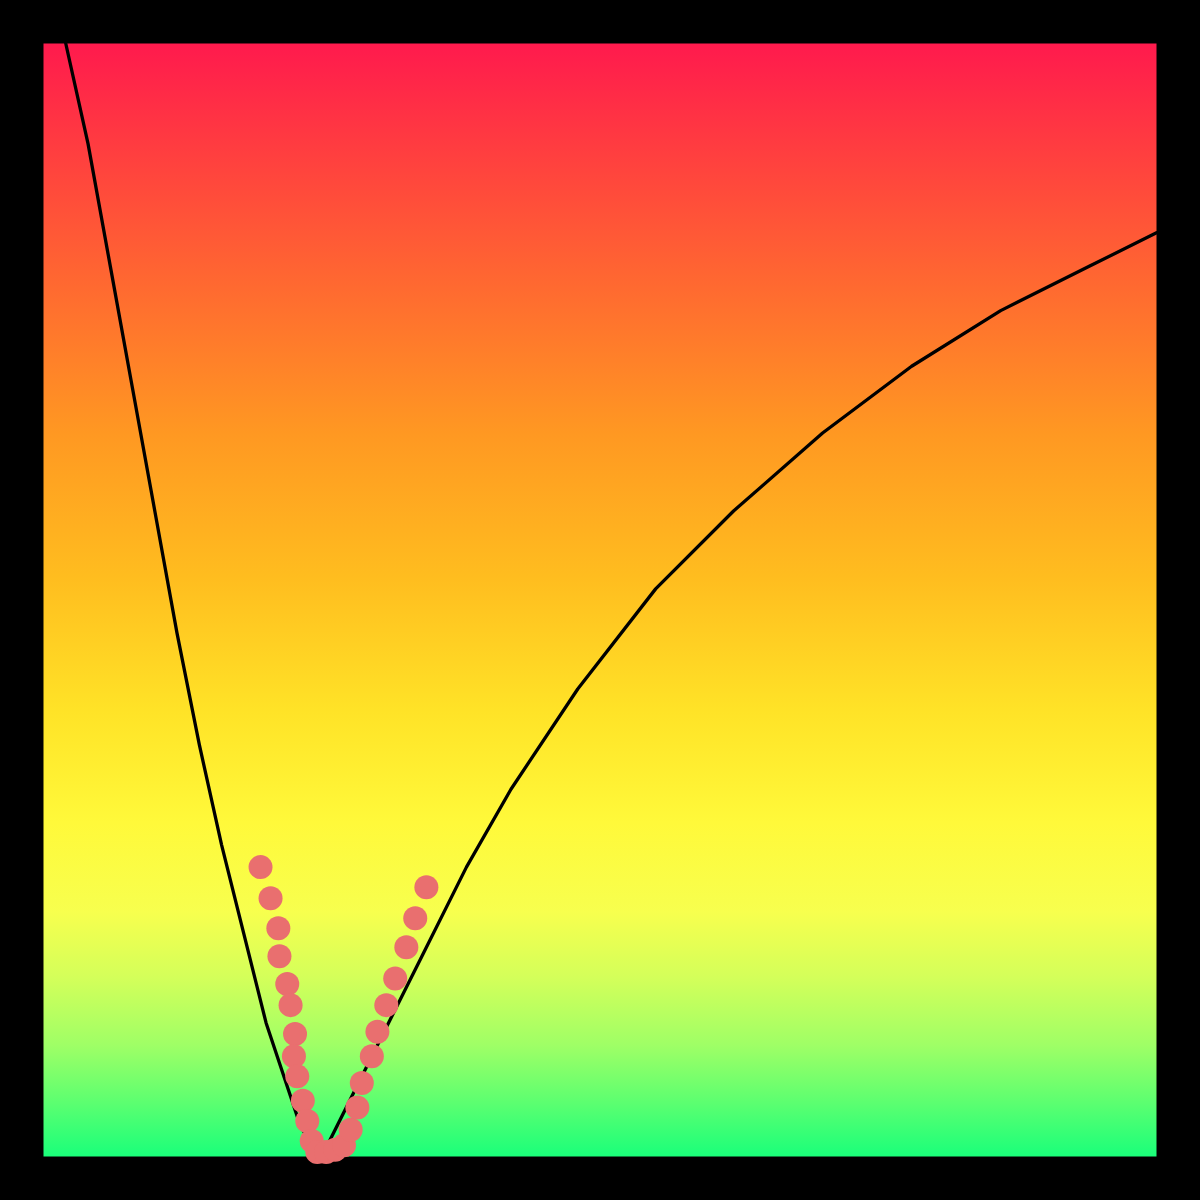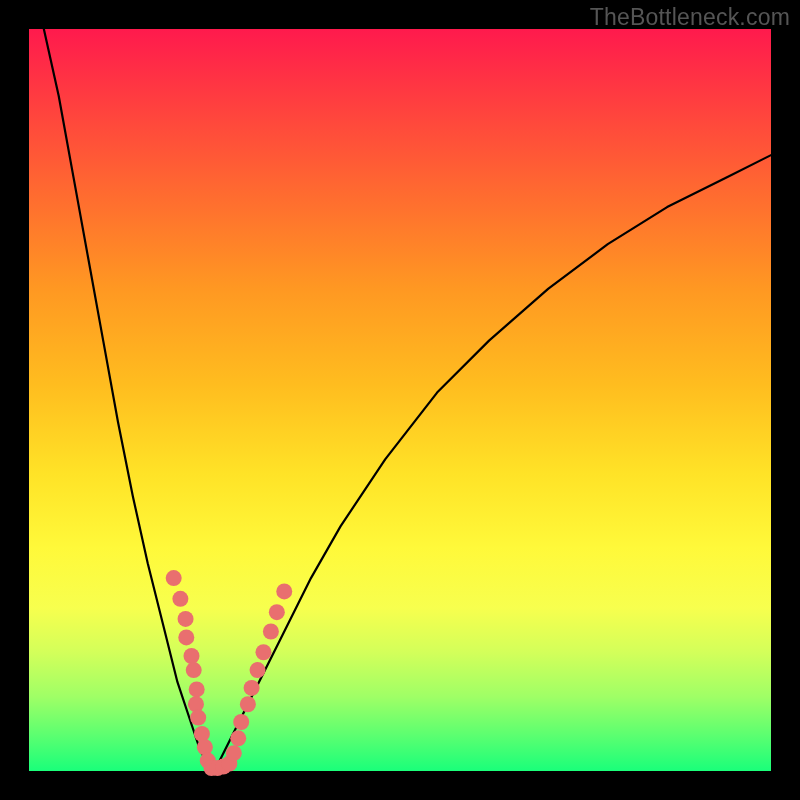--- a/index.html
+++ b/index.html
@@ -94,14 +94,13 @@
         <circle cx="218.89" cy="675.22" r="8" fill="#e96f6f"></circle>
         <circle cx="222.60" cy="658.90" r="8" fill="#e96f6f"></circle>
         <circle cx="228.54" cy="641.09" r="8" fill="#e96f6f"></circle>
         <circle cx="234.47" cy="623.28" r="8" fill="#e96f6f"></circle>
         <circle cx="241.89" cy="602.50" r="8" fill="#e96f6f"></circle>
         <circle cx="247.83" cy="583.21" r="8" fill="#e96f6f"></circle>
         <circle cx="255.25" cy="562.44" r="8" fill="#e96f6f"></circle>
       </g>
   </svg>
 
-  <div class="watermark">TheBottleneck.com</div>
 </div>
 
 </body></html>

